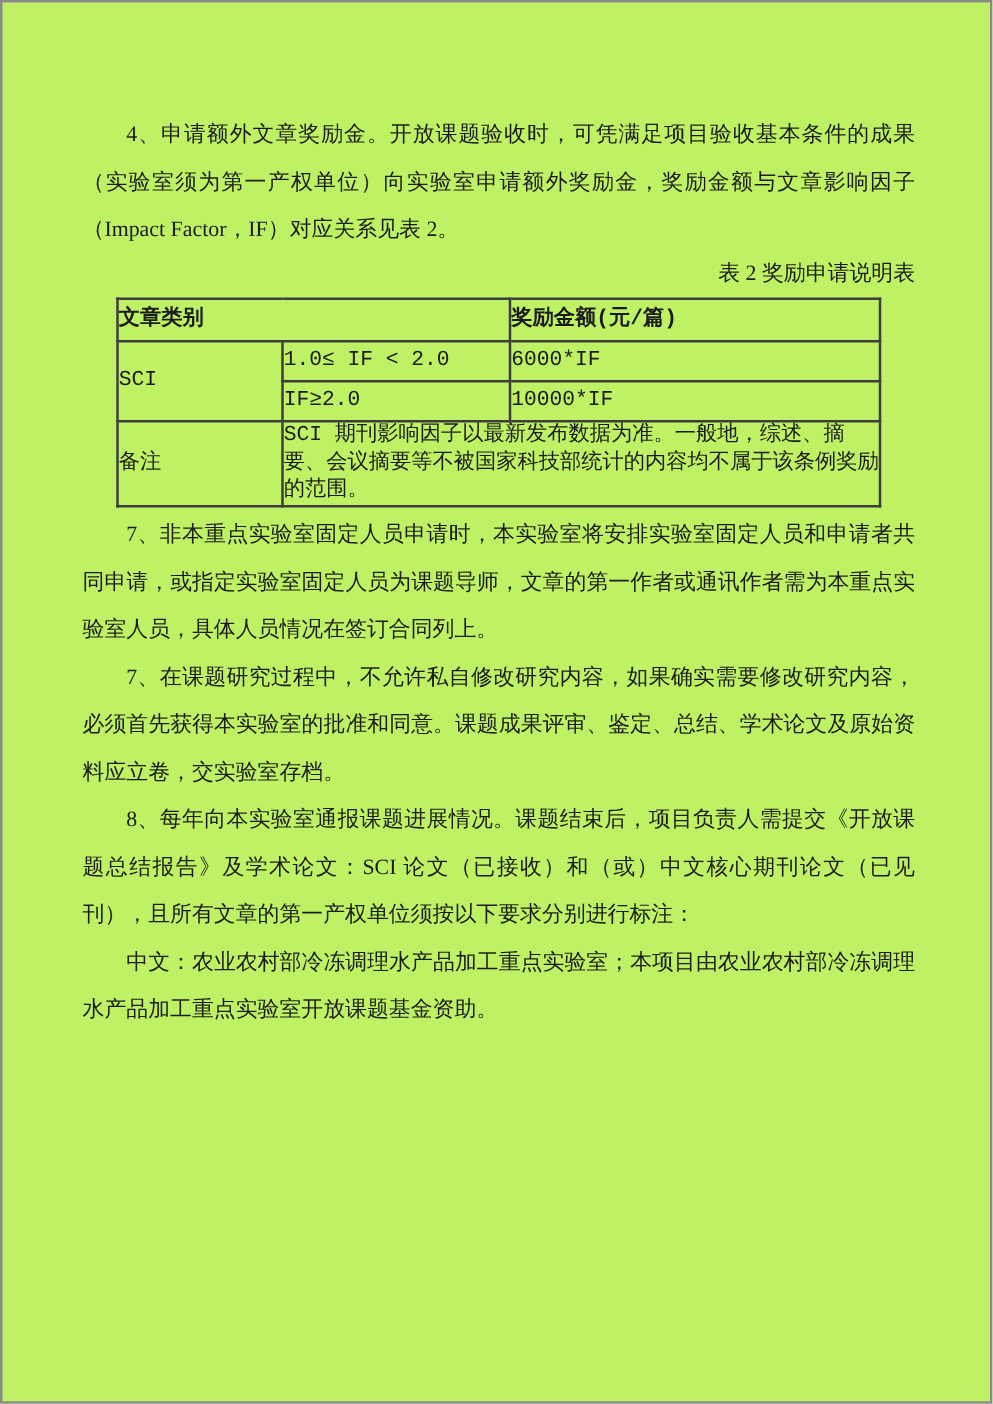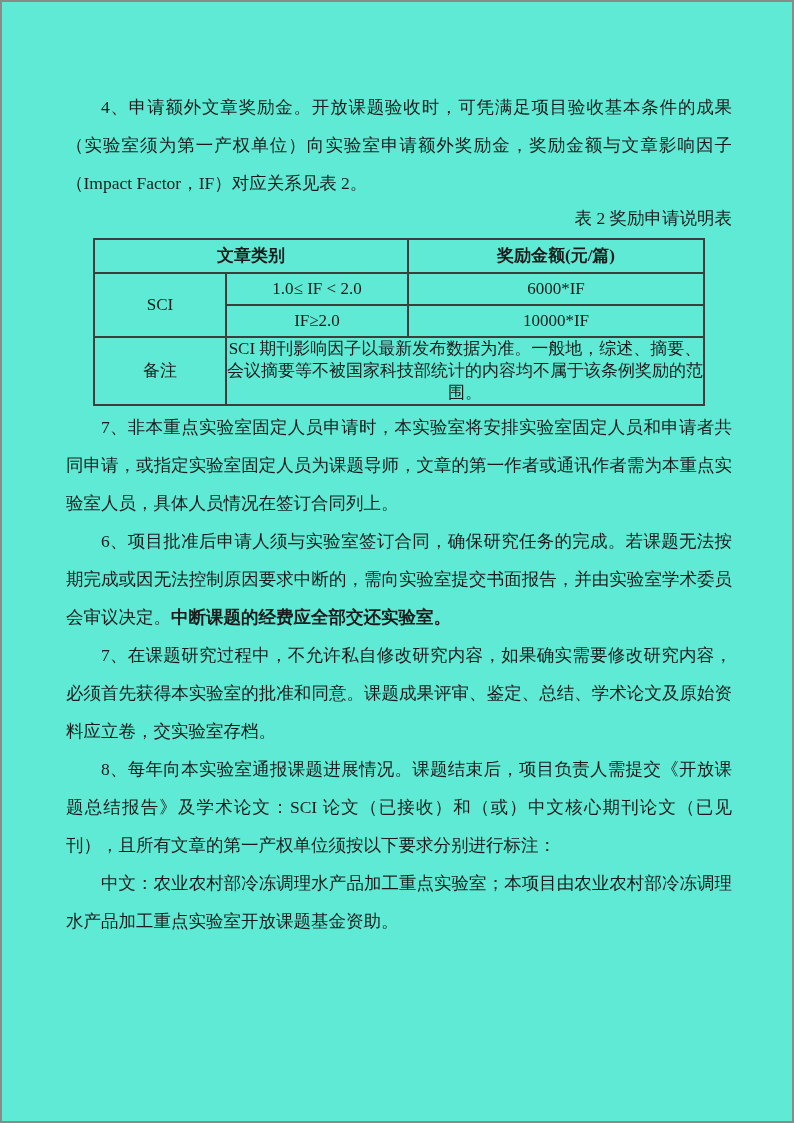--- a/index.html
+++ b/index.html
@@ -6,21 +6,21 @@
     margin: 0;
     padding: 0;
     background: #e9e9e9;
   }
   .page {
     position: relative;
     width: 794px;
     height: 1123px;
     box-sizing: border-box;
     margin: 0 auto;
-    background: #5eead4;
+    background: #bef264;
     border: 2px solid #8a8a8a;
     padding: 86px 60px 17px 64px;
     overflow: hidden;
     font-family: "Liberation Serif", "DejaVu Serif", serif;
     font-size: 17.5px;
     line-height: 38px;
     color: #1b1b1b;
     text-align: justify;
   }
   .para {
@@ -42,23 +42,24 @@
     margin: 0 auto 2px auto;
     border-collapse: collapse;
     table-layout: fixed;
   }
   table.reward-table th,
   table.reward-table td {
     border: 2px solid #3d3d3d;
     padding: 0;
     font-size: 17px;
     line-height: 22px;
-    text-align: center;
+    text-align: left;
     vertical-align: middle;
     font-weight: normal;
+    font-family: Liberation Mono, monospace;
   }
   table.reward-table th {
     font-weight: bold;
     height: 32px;
   }
   .row-if-low td  { height: 30px; }
   .row-if-high td { height: 30px; }
   .row-remark td  { height: 64px; }
   td.remark-cell {
     text-align: justify;
@@ -109,21 +110,20 @@
       </tr>
       <tr class="row-remark">
         <td>备注</td>
         <td colspan="2" class="remark-cell">SCI 期刊影响因子以最新发布数据为准。一般地，综述、摘要、会议摘要等不被国家科技部统计的内容均不属于该条例奖励的范围。</td>
       </tr>
     </tbody>
   </table>
 
   <p class="para">7、非本重点实验室固定人员申请时，本实验室将安排实验室固定人员和申请者共同申请，或指定实验室固定人员为课题导师，文章的第一作者或通讯作者需为本重点实验室人员，具体人员情况在签订合同列上。</p>
 
-  <p class="para"><span>6、项目批准后申请人须与实验室签订合同，确保研究任务的完成。若课题无法按期完成或因无法控制原因要求中断的，需向实验室提交书面报告，并由实验室学术委员会审议决定。</span><span class="bold-run">中断课题的经费应全部交还实验室。</span></p>
 
   <p class="para">7、在课题研究过程中，不允许私自修改研究内容，如果确实需要修改研究内容，必须首先获得本实验室的批准和同意。课题成果评审、鉴定、总结、学术论文及原始资料应立卷，交实验室存档。</p>
 
   <p class="para">8、每年向本实验室通报课题进展情况。课题结束后，项目负责人需提交《开放课题总结报告》及学术论文：SCI 论文（已接收）和（或）中文核心期刊论文（已见刊），且所有文章的第一产权单位须按以下要求分别进行标注：</p>
 
   <p class="para">中文：农业农村部冷冻调理水产品加工重点实验室；本项目由农业农村部冷冻调理水产品加工重点实验室开放课题基金资助。</p>
 
 
 </div>
 

